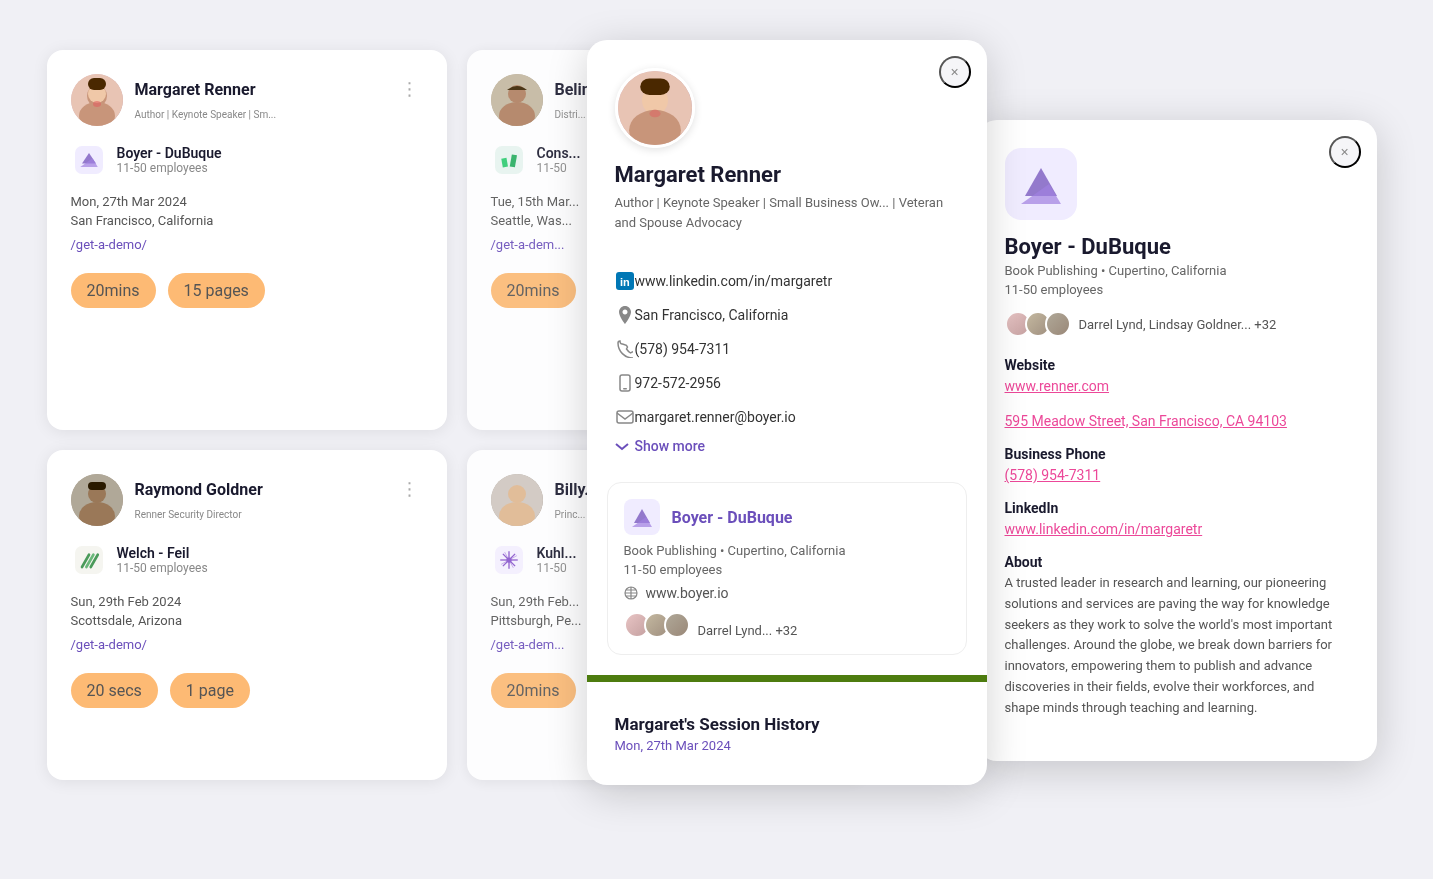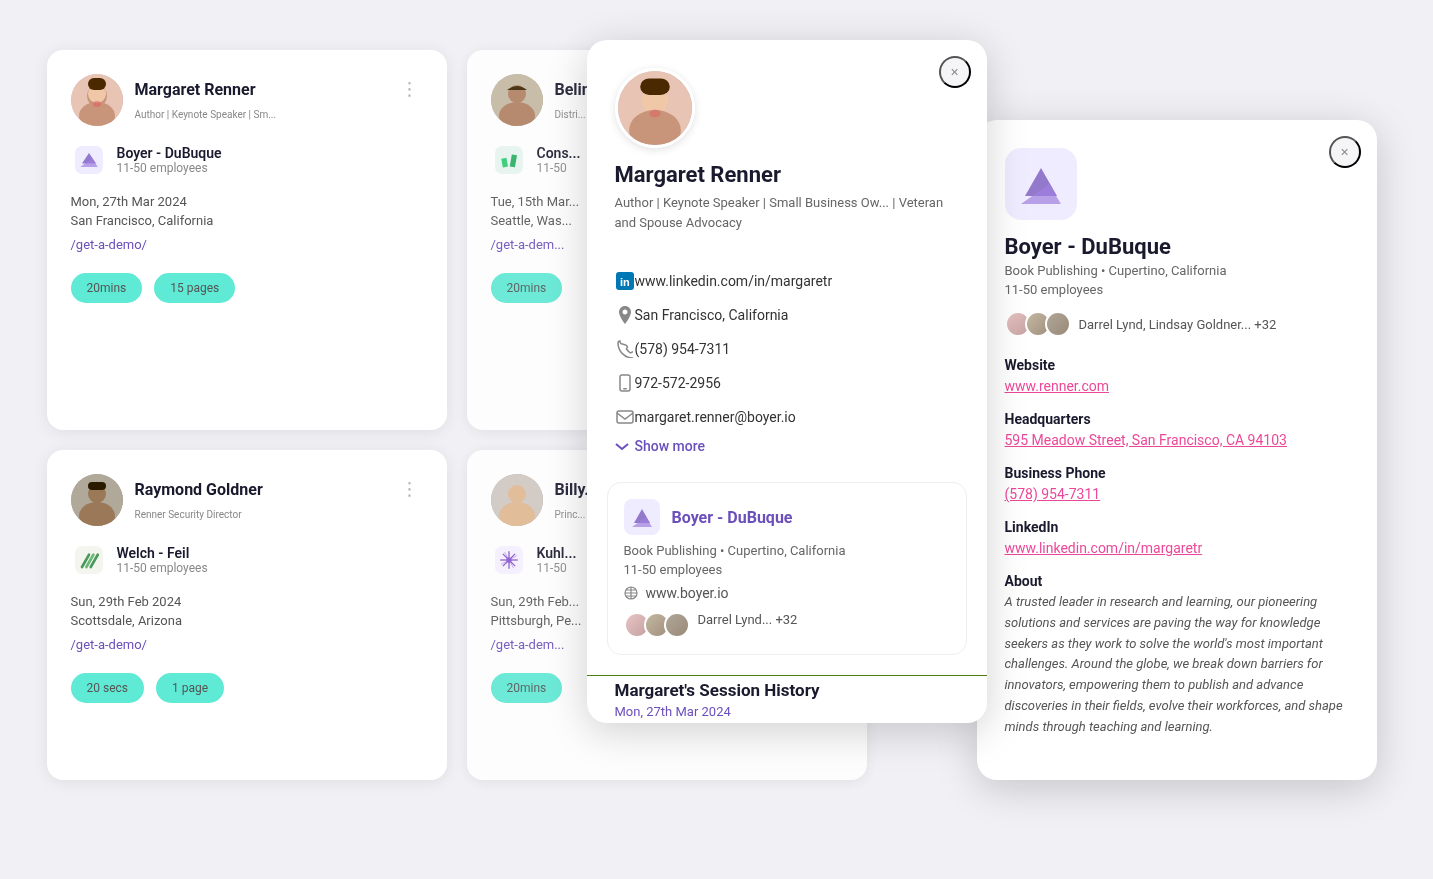--- a/index.html
+++ b/index.html
@@ -135,24 +135,24 @@
       text-decoration: none;
     }
 
     .card-footer {
       display: flex;
       gap: 12px;
       margin-top: 20px;
     }
 
     .pill {
-      background: #5eead4;
+      background: #fdba74;
       border-radius: 20px;
       padding: 8px 16px;
-      font-size: 12px;
+      font-size: 16px;
       color: #555;
     }
 
     
     .logo-boyer svg, .logo-welch svg, .logo-cons svg, .logo-kuhl svg {
       width: 28px;
       height: 28px;
     }
 
     
@@ -313,22 +313,22 @@
     .mini-avatar-2 { background: linear-gradient(135deg, #c4b8a0, #a09080); }
     .mini-avatar-3 { background: linear-gradient(135deg, #b0a898, #9a8878); }
 
     .avatars-label {
       font-size: 13px;
       color: #555;
       margin-left: 14px;
     }
 
     .session-history {
-      padding: 4px 28px;
-      border-top: 1px solid #4d7c0f;
+      padding: 32px 28px;
+      border-top: 7px solid #4d7c0f;
     }
 
     .session-history h3 {
       font-size: 17px;
       font-weight: 700;
       color: #1a1a2e;
       margin-bottom: 4px;
     }
 
     .session-date {
@@ -418,21 +418,20 @@
       font-size: 14px;
       color: #ec4899;
       line-height: 1.5;
       text-decoration: underline;
     }
 
     .about-text {
       font-size: 13px;
       color: #555;
       line-height: 1.6;
-      font-style: italic;
     }
   </style>
 </head>
 <body>
 
 <div class="scene">
 
   <div class="cards-grid">
 
     <div class="card">
@@ -689,21 +688,21 @@
         </div>
       </div>
       <p class="company-sub" style="font-size:13px;color:#666;margin-bottom:4px;">Book Publishing • Cupertino, California</p>
       <p class="employees-count" style="font-size:13px;color:#666;margin-bottom:8px;">11-50 employees</p>
       <div class="website-row">
         <svg width="14" height="14" viewBox="0 0 14 14">
             <path d="M7 1a6 6 0 100 12A6 6 0 007 1zm0 0v12M1 7h12M2 4h10M2 10h10" fill="none" stroke="#888" stroke-width="1.2"></path>
           </svg>
         <span>www.boyer.io</span>
       </div>
-      <div class="avatars-row" style="margin-top:11px;display:flex;align-items:flex-start;">
+      <div class="avatars-row" style="margin-top:11px;display:flex;align-items:flex-end;">
         <span class="mini-avatar mini-avatar-1"></span>
         <span class="mini-avatar mini-avatar-2"></span>
         <span class="mini-avatar mini-avatar-3"></span>
         <span class="avatars-label">Darrel Lynd... +32</span>
       </div>
     </div>
 
     <div class="session-history">
       <h3>Margaret's Session History</h3>
       <p class="session-date">Mon, 27th Mar 2024</p>
@@ -732,21 +731,20 @@
       <span class="mini-avatar mini-avatar-3"></span>
       <span class="avatars-label">Darrel Lynd, Lindsay Goldner... +32</span>
     </div>
 
     <div class="panel-detail-section">
       <p class="panel-detail-label">Website</p>
       <p class="panel-detail-value">www.renner.com</p>
     </div>
 
     <div class="panel-detail-section">
-      <p class="panel-detail-label">Headquarters</p>
       <p class="panel-detail-value">595 Meadow Street,
 San Francisco, CA 94103</p>
     </div>
 
     <div class="panel-detail-section">
       <p class="panel-detail-label">Business Phone</p>
       <p class="panel-detail-value">(578) 954-7311</p>
     </div>
 
     <div class="panel-detail-section">

